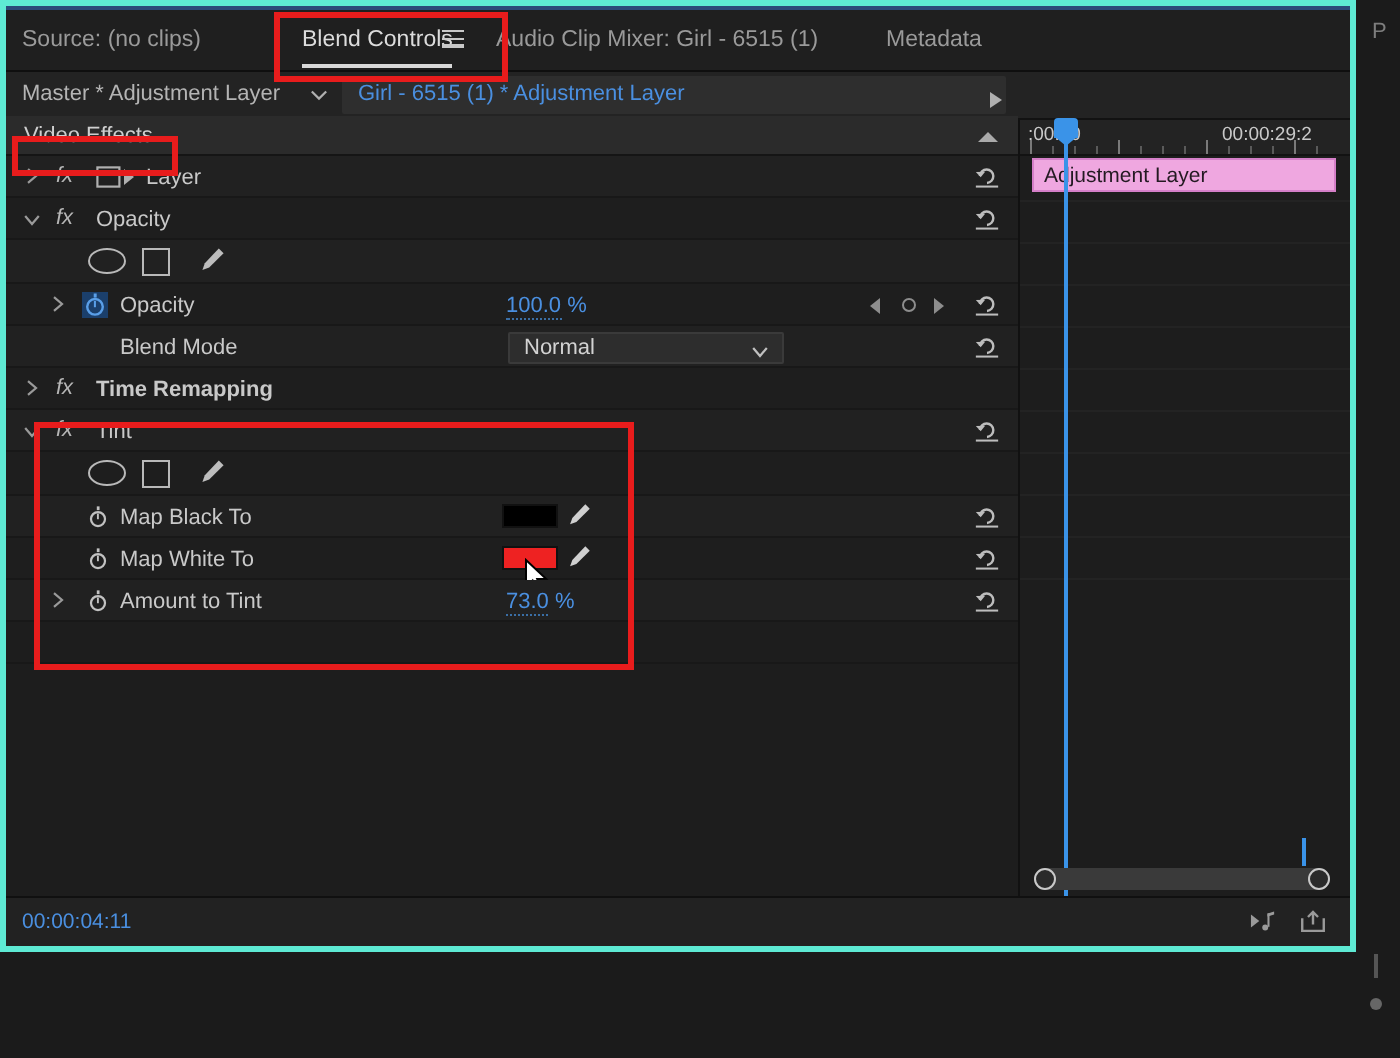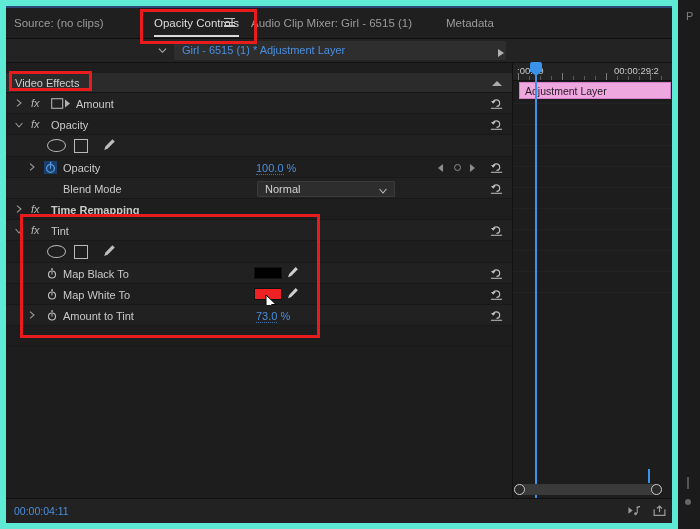--- a/index.html
+++ b/index.html
@@ -8,23 +8,23 @@
     width:700px; height:529px; position:relative; overflow:hidden;
     font-family:"Liberation Sans", sans-serif;
     font-size:11px; color:#c8c8c8;
     background:#191919;
   }
 
   
   #app { position:absolute; inset:0; background:#1b1b1b; }
 
   .panel {
-    position:absolute; left:0; top:0; width:678px; height:529px;
+    position:absolute; left:0; top:0; width:678px; height:476px;
     background:#1e1e1e;
-    border:6px solid #5eead4;
+    border:3px solid #5eead4;
     overflow:hidden;
   }
 
   
   .tabbar {
     position:absolute; left:0; top:0; width:676px; height:33px;
     background:#1f1f1f;
     border-bottom:1px solid #0f0f0f;
   }
   .tabbar:before{
@@ -55,21 +55,21 @@
     background:#2e2e2e; border-radius:1px;
   }
   .master-clip span{ position:absolute; left:8px; top:3px; color:#4a8fe0; font-size:11px;text-align:right;}
   .play-tri{
     position:absolute; left:492px; top:10px; width:0;height:0;
     border-left:6px solid #b0b0b0; border-top:4px solid transparent; border-bottom:4px solid transparent;
   }
 
   
   .fxcol{
-    position:absolute; left:0; top:67px; width:506px; bottom:25px;
+    position:absolute; left:0; top:55px; width:506px; bottom:25px;
     background:#4d7c0f; overflow:hidden;
   }
   .hdrow{
     position:relative; height:20px; background:#2b2b2b;
     border-bottom:1px solid #151515;
   }
   .hdrow .t{ position:absolute; left:9px; top:4px; font-size:11px; color:#cfcfcf;}
   .caret-up{ position:absolute; right:10px; top:8px; width:0;height:0;
     border-bottom:5px solid #aaa;border-left:5px solid transparent;border-right:5px solid transparent;}
 
@@ -177,31 +177,32 @@
 </style>
 </head>
 <body>
 
 <div id="app">
 
   <div class="panel">
 
     <div class="tabbar">
       <div class="tab" style="left:8px;">Source: (no clips)</div>
-      <div class="tab sel" style="left:148px;">Opacity Controls</div>
+      <div class="tab sel" style="left:148px;">Blend Controls</div>
       <div class="hamburger" style="left:218px; top:12px;">
           <i></i>
           <i></i>
           <i></i>
         </div>
       <div class="tab" style="left:245px;">Audio Clip Mixer: Girl - 6515 (1)</div>
       <div class="tab" style="left:440px;">Metadata</div>
     </div>
 
     <div class="masterbar">
+      <div class="master-lbl">Master * Adjustment Layer</div>
       <svg class="chev-sm" viewBox="0 0 10 10">
         <path d="M1 3 L5 7 L9 3" stroke="#b0b0b0" stroke-width="1.2" fill="none"></path>
       </svg>
       <div class="master-clip">
         <span>Girl - 6515 (1) * Adjustment Layer</span>
       </div>
       <div class="play-tri"></div>
     </div>
 
     <div class="fxcol">
@@ -213,21 +214,21 @@
 
       <div class="row">
         <svg class="tw" style="left:9px; top:6px;" viewBox="0 0 8 8">
           <path d="M2 0.6 L6 4 L2 7.4" stroke="#9a9a9a" stroke-width="1.1" fill="none"></path>
         </svg>
         <div class="fxm">fx</div>
         <svg style="position:absolute;left:45px;top:5px;width:20px;height:11px;" viewBox="0 0 20 11">
           <rect x="0.7" y="0.7" width="11" height="9.6" stroke="#b0b0b0" stroke-width="1.1" fill="none"></rect>
           <path d="M14 1.5 L19 5.5 L14 9.5 Z" fill="#b0b0b0"></path>
         </svg>
-        <div class="lbl" style="left:70px; top:5px;">Amount</div>
+        <div class="lbl" style="left:70px; top:5px;">Layer</div>
         <svg class="reset" viewBox="0 0 14 14">
           <path d="M3.2 6.5 A3.6 3.6 0 1 1 7 10.2" stroke="#bdbdbd" stroke-width="1.3" fill="none"></path>
           <path d="M1 4.3 L3.6 7.2 L6 4.2" fill="#bdbdbd"></path>
           <rect x="1" y="11.6" width="12" height="1.1" fill="#bdbdbd"></rect>
         </svg>
       </div>
 
       <div class="row alt">
         <svg class="tw" style="left:9px; top:7px;" viewBox="0 0 8 8">
           <path d="M0.6 2 L4 6 L7.4 2" stroke="#9a9a9a" stroke-width="1.1" fill="none"></path>

